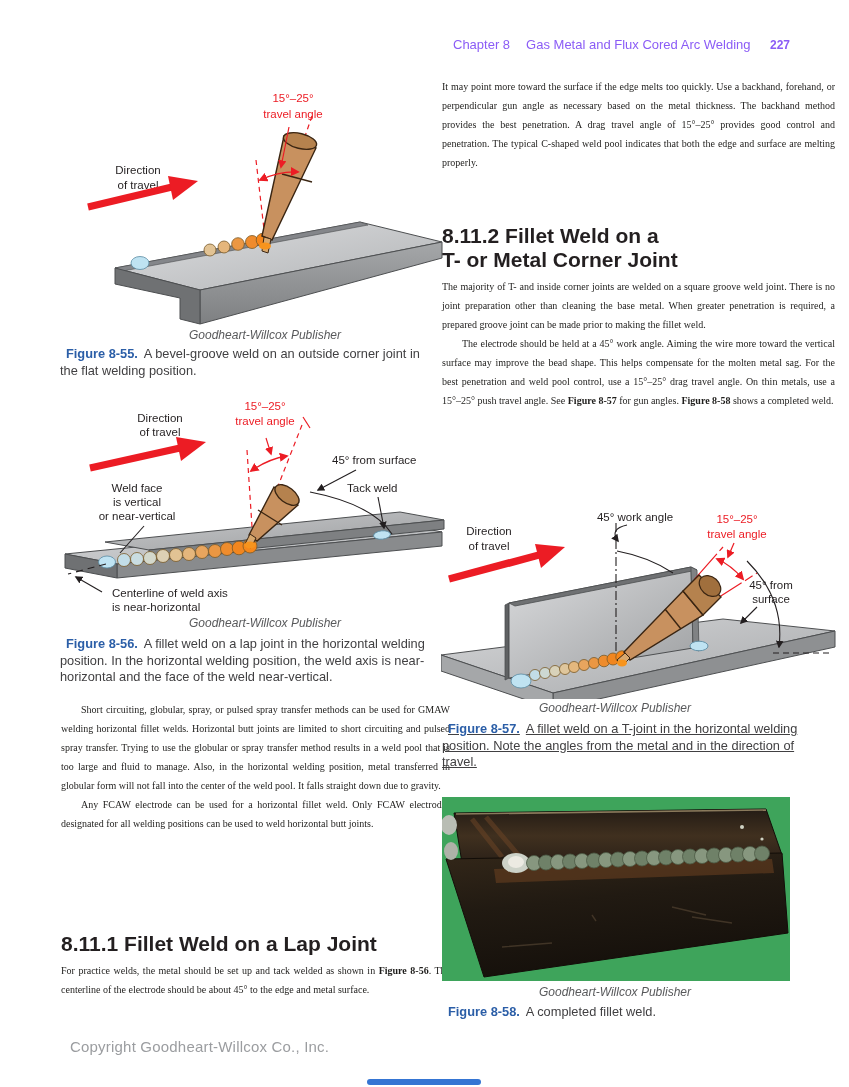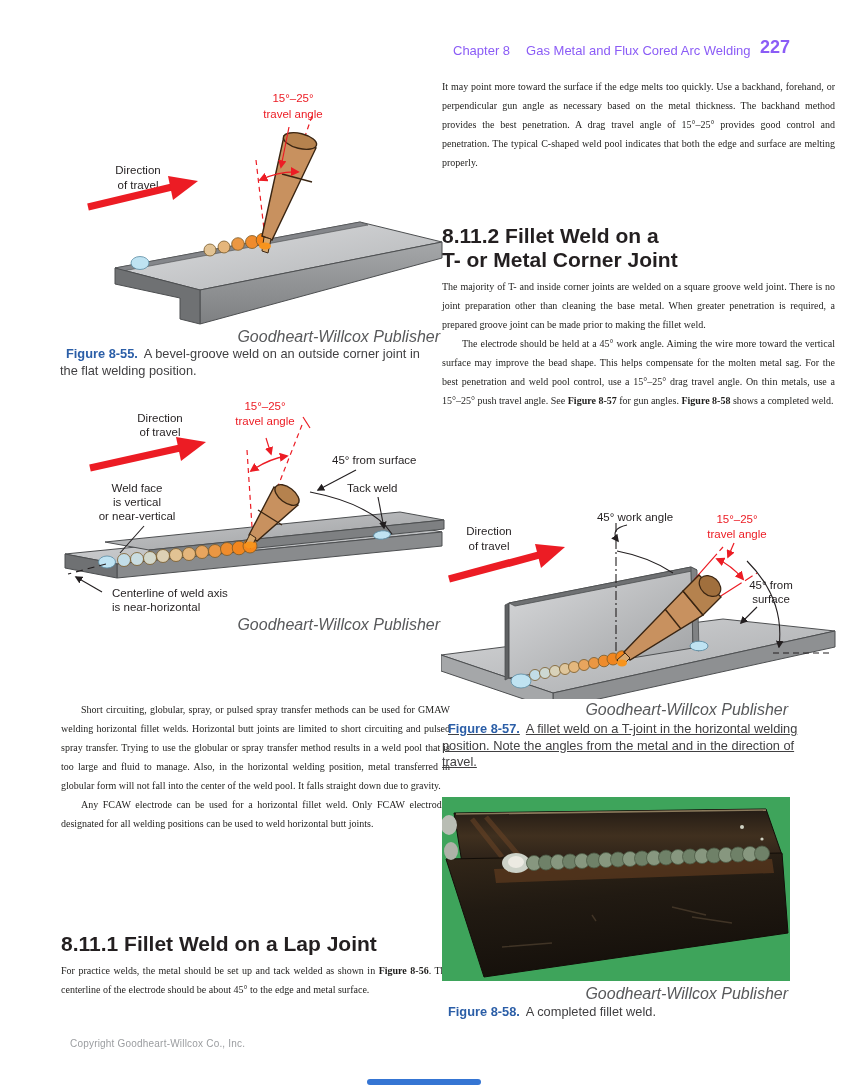--- a/index.html
+++ b/index.html
@@ -1,31 +1,31 @@
 <!DOCTYPE html>
 <html><head>
 <meta charset="utf-8">
 <style>
   html,body { margin:0; padding:0; background:#ffffff; }
   .page { position:relative; width:849px; height:1087px; background:#ffffff;
           font-family:"Liberation Sans",sans-serif; color:#231f20; overflow:hidden; }
   .abs { position:absolute; }
   .header { font-size:13px; color:#8b5cf6; display:flex; align-items:flex-end; }
   .header .chap { margin-right:16px; }
-  .header .pgnum { margin-left:auto; font-weight:bold; font-size:18px; }
+  .header .pgnum { margin-left:auto; font-weight:bold; font-size:12px; }
   .serif { font-family:"Liberation Serif",serif; font-size:10px; line-height:19px;
            text-align:justify; color:#1e1d1b; }
   .serif p { margin:0; }
   .serif p.ind { text-indent:20px; }
   .h1 { font-family:"Liberation Sans",sans-serif; font-weight:bold; font-size:21px;
         line-height:24px; color:#231f20; }
   .caption { font-size:12.8px; line-height:16.5px; color:#414042; }
   .cap-label { color:#2b5ea7; font-weight:bold; margin-right:6px;padding-left:6px; }
-  .credit { font-size:16px; font-style:italic; color:#58595b; text-align:right; }
-  .copyright { font-size:10px; color:#9b9da0; letter-spacing:.2px; }
+  .credit { font-size:12px; font-style:italic; color:#58595b; text-align:center; }
+  .copyright { font-size:15px; color:#9b9da0; letter-spacing:.2px; }
   svg { display:block; }
   svg text { font-family:"Liberation Sans",sans-serif; }
   .dlabel { font-size:11.5px; fill:#231f20; }
   .rlabel { font-size:11.5px; fill:#ec1c24; }
   .bottom-bar { position:absolute; left:367px; top:1079px; width:114px; height:6px;
                 border-radius:3px; background:#3575d3; }
 </style>
 </head>
 <body>
 
@@ -179,20 +179,23 @@
     <text class="dlabel" x="52" y="215" text-anchor="start">is near-horizontal</text>
 
     <text class="dlabel" x="100" y="26" text-anchor="middle">Direction</text>
     <text class="dlabel" x="100" y="40" text-anchor="middle">of travel</text>
     <g>
       <line x1="30" y1="72" x2="120" y2="52" stroke="#ec1c24" stroke-width="7"></line>
       <polygon points="116,41 146,46 121,65" fill="#ec1c24"></polygon>
     </g>
   </svg>
   <div class="abs credit" style="left:90px; top:616px; width:350px;">Goodheart-Willcox Publisher</div>
+  <div class="abs caption" style="left:60px; top:636px; width:382px;">
+    <span class="cap-label">Figure 8-56.</span><span>A fillet weld on a lap joint in the horizontal welding position. In the horizontal welding position, the weld axis is near-horizontal and the face of the weld near-vertical.</span>
+  </div>
 
   <div class="abs serif" style="left:61px; top:700px; width:389px;">
     <p class="ind">Short circuiting, globular, spray, or pulsed spray transfer methods can be used for GMAW welding horizontal fillet welds. Horizontal butt joints are limited to short circuiting and pulsed spray transfer. Trying to use the globular or spray transfer method results in a weld pool that is too large and fluid to manage. Also, in the horizontal welding position, metal transferred in globular form will not fall into the center of the weld pool. It falls straight down due to gravity.</p>
     <p class="ind">Any FCAW electrode can be used for a horizontal fillet weld. Only FCAW electrodes designated for all welding positions can be used to weld horizontal butt joints.</p>
   </div>
   <div class="abs h1" style="left:61px; top:932px; width:389px;">8.11.1 Fillet Weld on a Lap Joint</div>
   <div class="abs serif" style="left:61px; top:961px; width:389px;">
     <p><span>For practice welds, the metal should be set up and tack welded as shown in </span><b>Figure 8-56</b><span>. The centerline of the electrode should be about 45° to the edge and metal surface.</span></p>
   </div>
   <div class="abs copyright" style="left:70px; top:1038px;">Copyright Goodheart-Willcox Co., Inc.</div>

